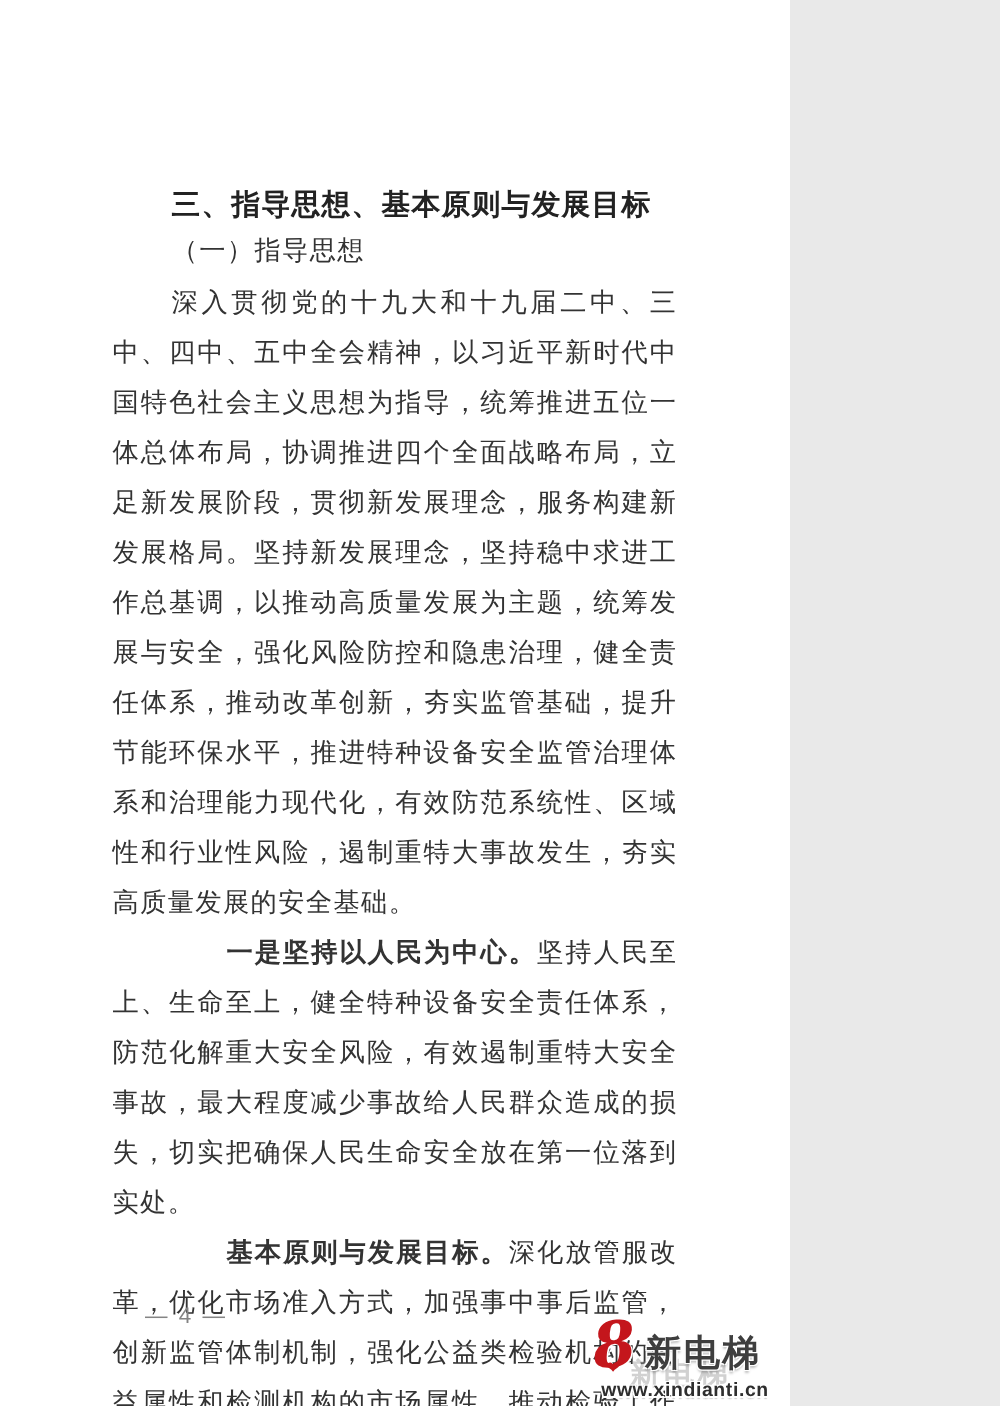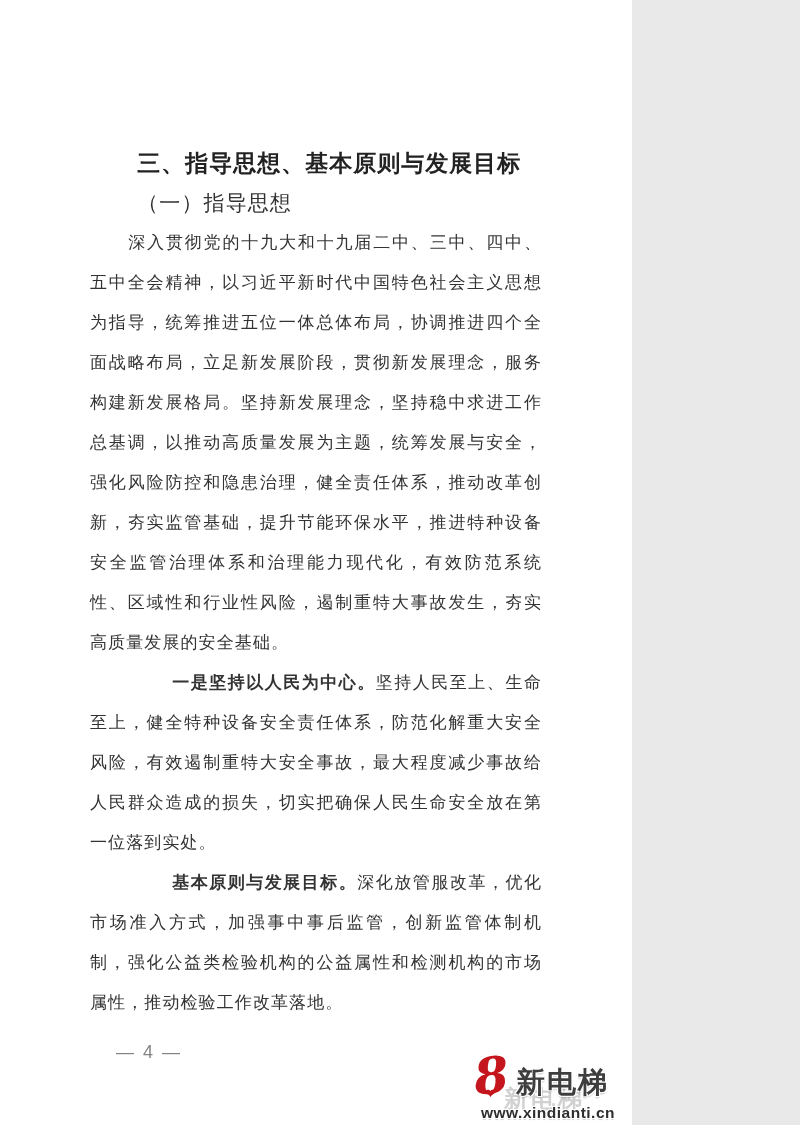--- a/index.html
+++ b/index.html
@@ -37,24 +37,25 @@
     white-space:nowrap;
   }
   .subheading{
     margin:0;
     font-size:21px;
     line-height:40px;
     font-weight:400;
     letter-spacing:1.1px;
     color:var(--body-text);
     text-indent:2.25em;
+    font-family:Liberation Mono, monospace;
   }
   .para{
     margin:0;
-    font-size:17px;
+    font-size:21px;
     line-height:40px;
     letter-spacing:1.1px;
     color:var(--body-text);
     text-indent:2.25em;
     text-align:justify;
     text-justify:inter-ideograph;
   }
   .para .lead{font-weight:700;margin-left:44px;}
   .page-number{
     position:absolute;

